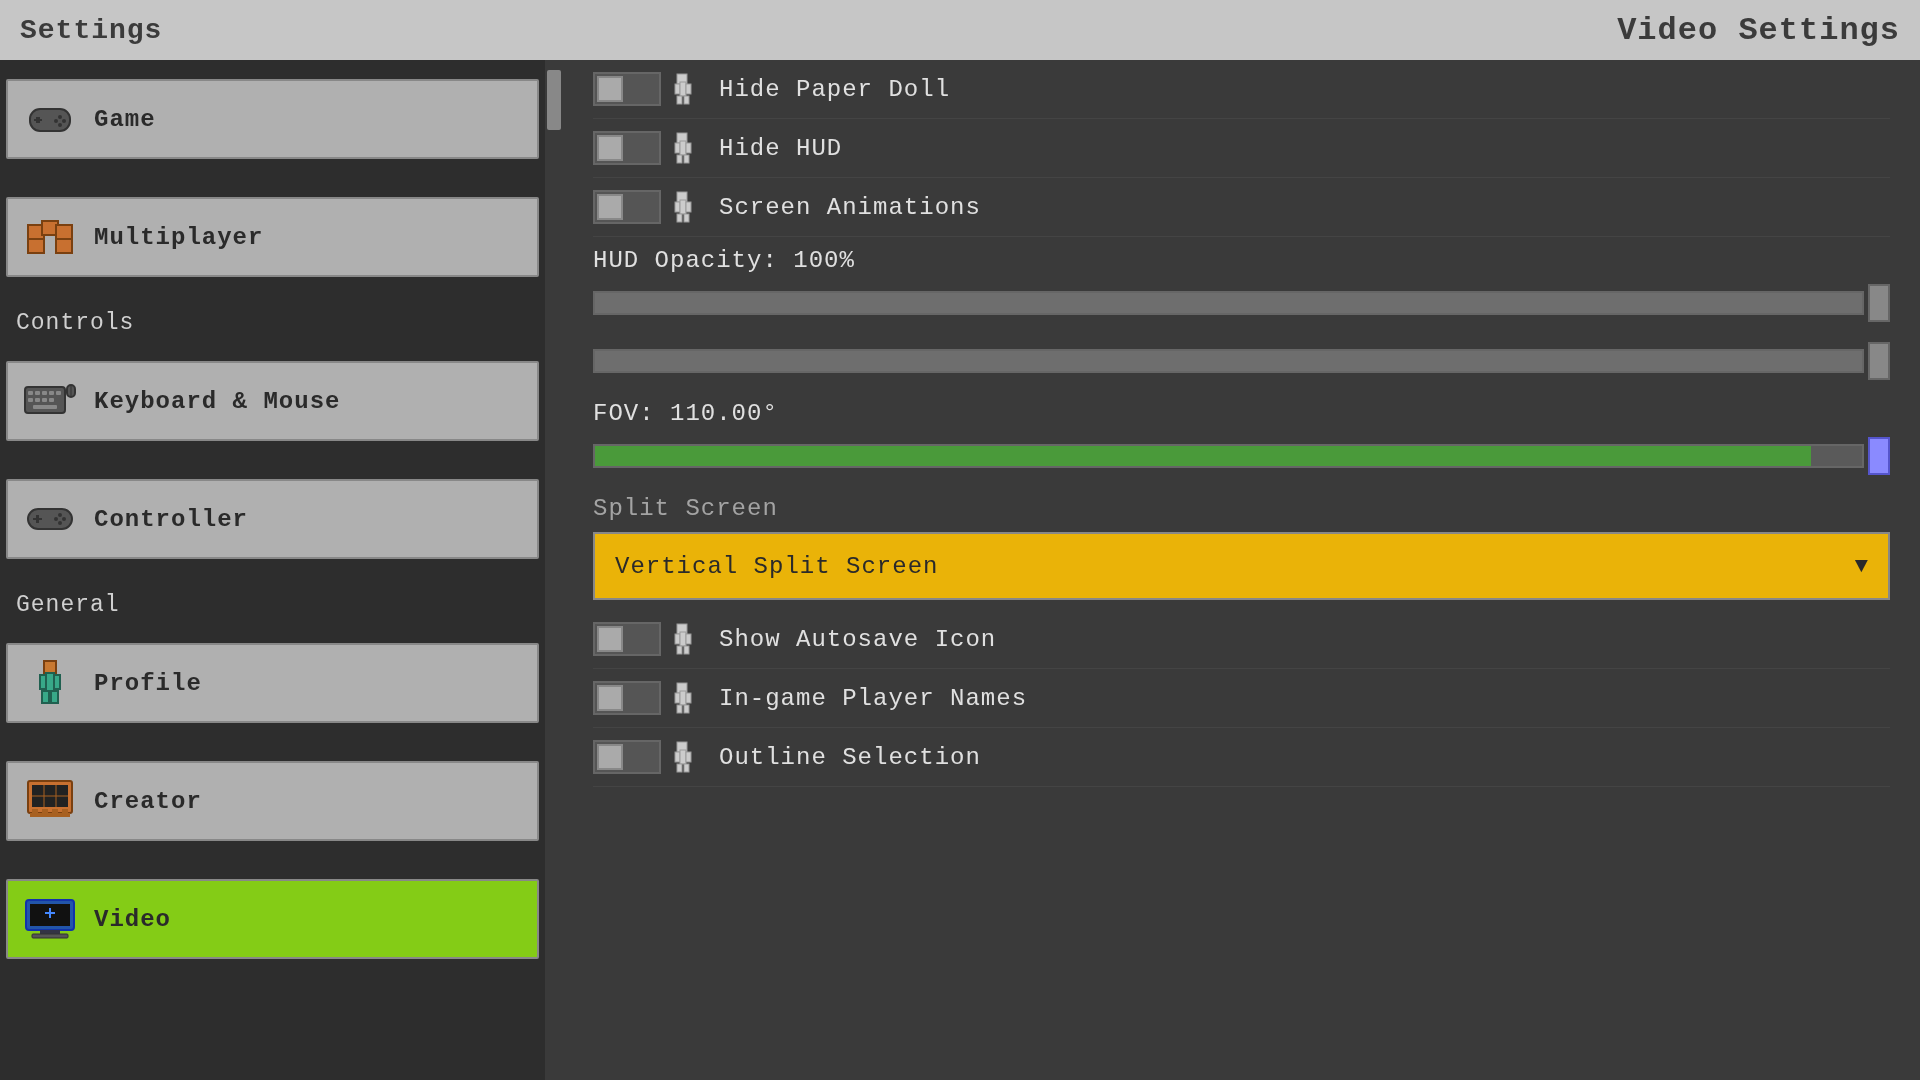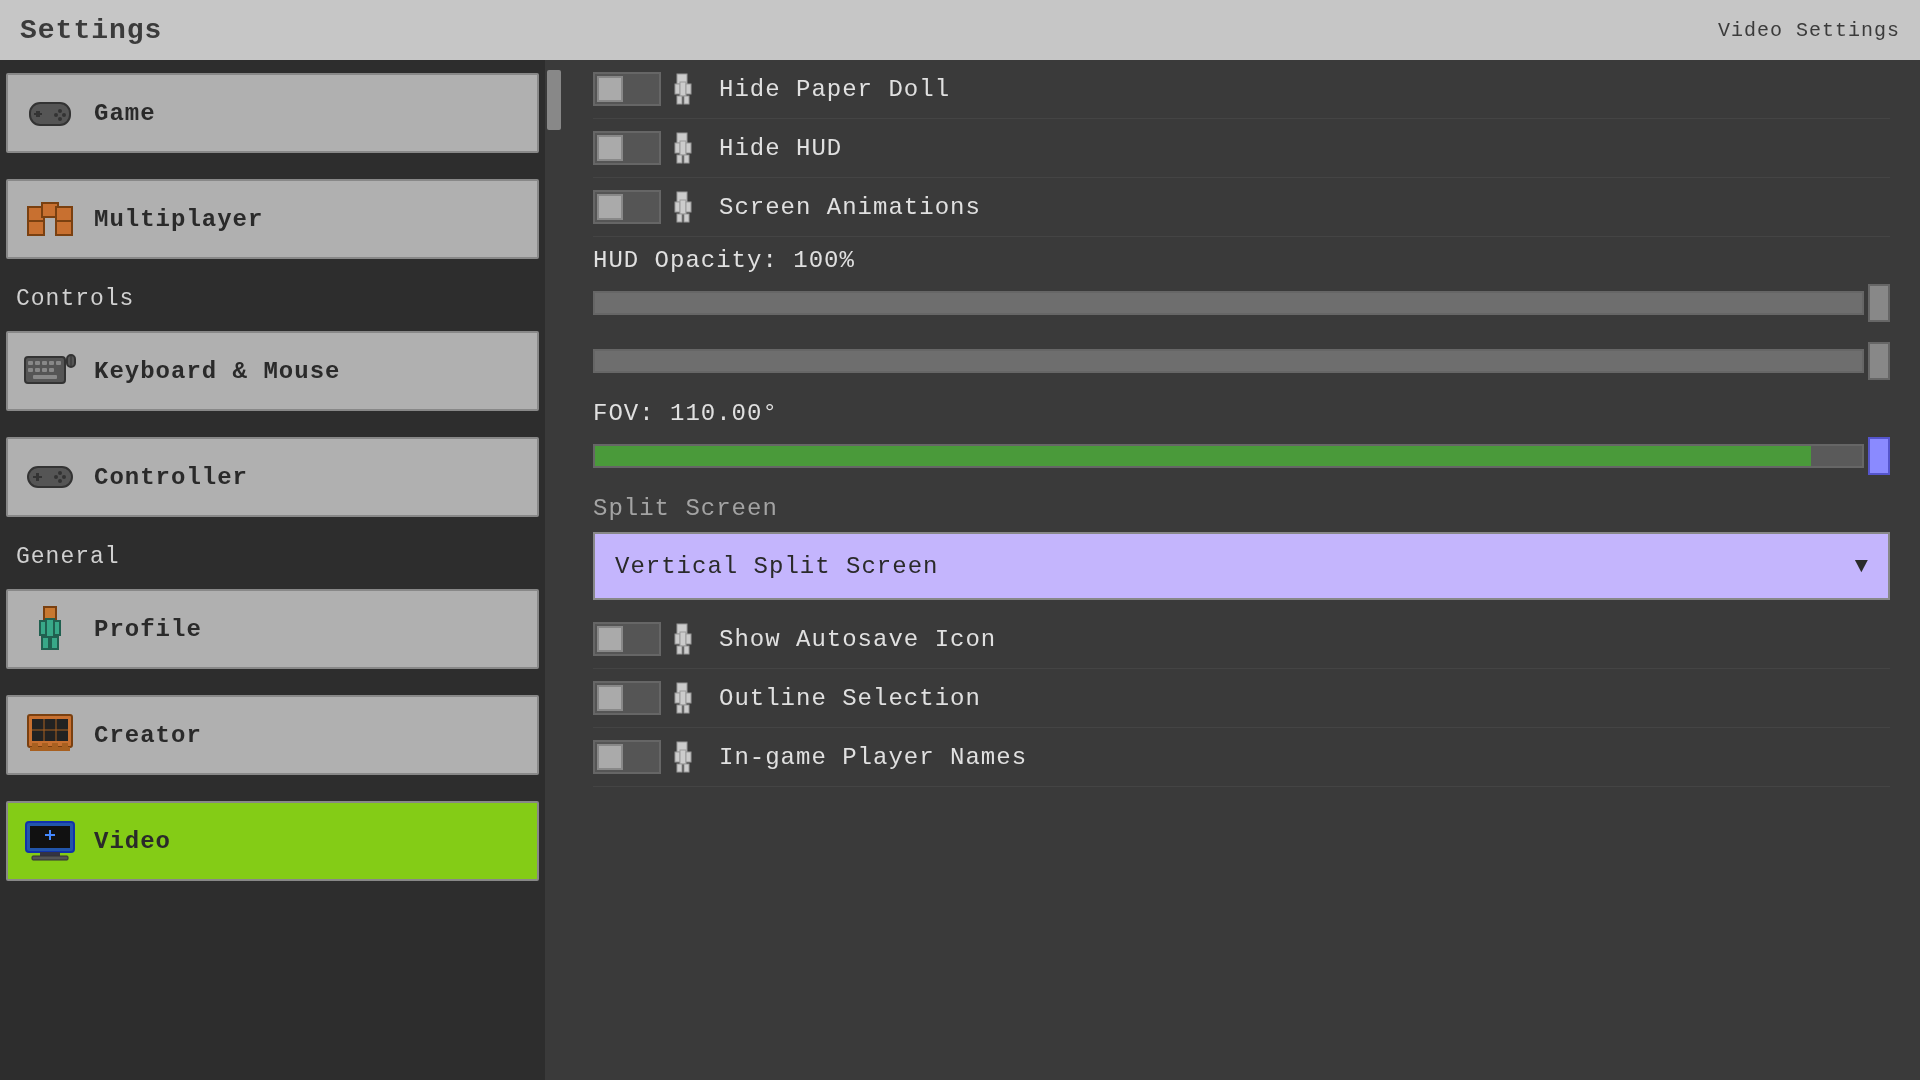--- a/index.html
+++ b/index.html
@@ -24,22 +24,22 @@
       height: 60px;
       flex-shrink: 0;
     }
     .header-title {
       font-size: 28px;
       font-weight: bold;
       color: #3b3b3b;
       letter-spacing: 1px;
     }
     .header-right {
-      font-size: 20px;
-      font-weight: normal;
+      font-size: 32px;
+      font-weight: bold;
       color: #3b3b3b;
       letter-spacing: 1px;
     }
 
     
     .main {
       display: flex;
       flex: 1;
       overflow: hidden;
     }
@@ -61,21 +61,21 @@
       letter-spacing: 1px;
     }
 
     .sidebar-item {
       display: flex;
       align-items: center;
       padding: 0 16px;
       height: 80px;
       background: #b0b0b0;
       border: 2px solid #888;
-      margin: 13px 6px;
+      margin: 19px 6px;
       cursor: pointer;
       border-radius: 2px;
     }
     .sidebar-item.active {
       background: #84cc16;
     }
 
     .sidebar-item-icon {
       width: 52px;
       height: 52px;
@@ -222,21 +222,21 @@
     .dropdown-label {
       font-size: 24px;
       color: #a3a3a3;
       letter-spacing: 1px;
       margin-bottom: 10px;
     }
 
     .dropdown {
       width: 100%;
       height: 68px;
-      background: #c4b5fd;
+      background: #eab308;
       border: 2px solid #888;
       display: flex;
       align-items: center;
       justify-content: space-between;
       padding: 0 20px;
       cursor: pointer;
     }
 
     .dropdown-value {
       font-size: 24px;
@@ -499,34 +499,34 @@
         </div>
         <svg width="28" height="34" viewBox="0 0 28 34">
           <rect x="6" y="2" width="10" height="10" fill="#ccc" stroke="#999" stroke-width="1"></rect>
           <rect x="4" y="12" width="5" height="10" fill="#ccc" stroke="#999" stroke-width="1"></rect>
           <rect x="9" y="10" width="6" height="14" fill="#ccc" stroke="#999" stroke-width="1"></rect>
           <rect x="15" y="12" width="5" height="10" fill="#ccc" stroke="#999" stroke-width="1"></rect>
           <rect x="6" y="24" width="5" height="8" fill="#ccc" stroke="#999" stroke-width="1"></rect>
           <rect x="13" y="24" width="5" height="8" fill="#ccc" stroke="#999" stroke-width="1"></rect>
         </svg>
       </div>
-      <span class="setting-label">Outline Selection</span>
+      <span class="setting-label">In-game Player Names</span>
     </div>
 
     <div class="setting-row">
       <div class="toggle-container">
         <div class="toggle-track">
           <div class="toggle-knob"></div>
         </div>
         <svg width="28" height="34" viewBox="0 0 28 34">
           <rect x="6" y="2" width="10" height="10" fill="#ccc" stroke="#999" stroke-width="1"></rect>
           <rect x="4" y="12" width="5" height="10" fill="#ccc" stroke="#999" stroke-width="1"></rect>
           <rect x="9" y="10" width="6" height="14" fill="#ccc" stroke="#999" stroke-width="1"></rect>
           <rect x="15" y="12" width="5" height="10" fill="#ccc" stroke="#999" stroke-width="1"></rect>
           <rect x="6" y="24" width="5" height="8" fill="#ccc" stroke="#999" stroke-width="1"></rect>
           <rect x="13" y="24" width="5" height="8" fill="#ccc" stroke="#999" stroke-width="1"></rect>
         </svg>
       </div>
-      <span class="setting-label">In-game Player Names</span>
+      <span class="setting-label">Outline Selection</span>
     </div>
 
   </div>
 </div>
 
 </body></html>

